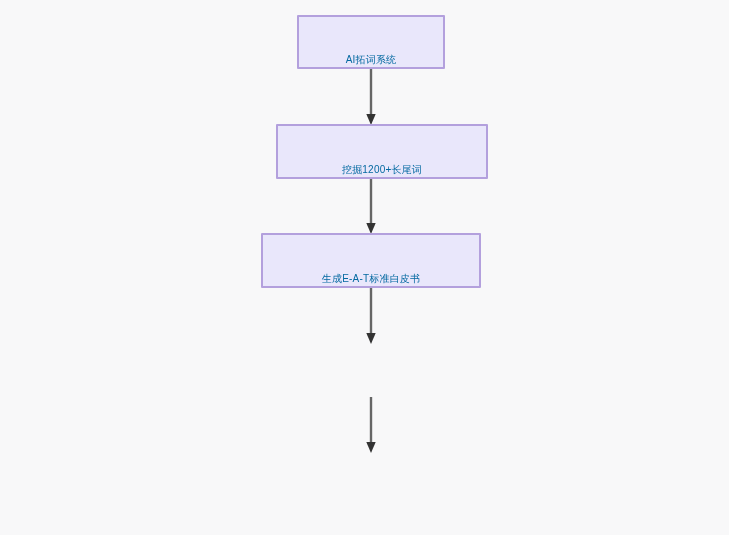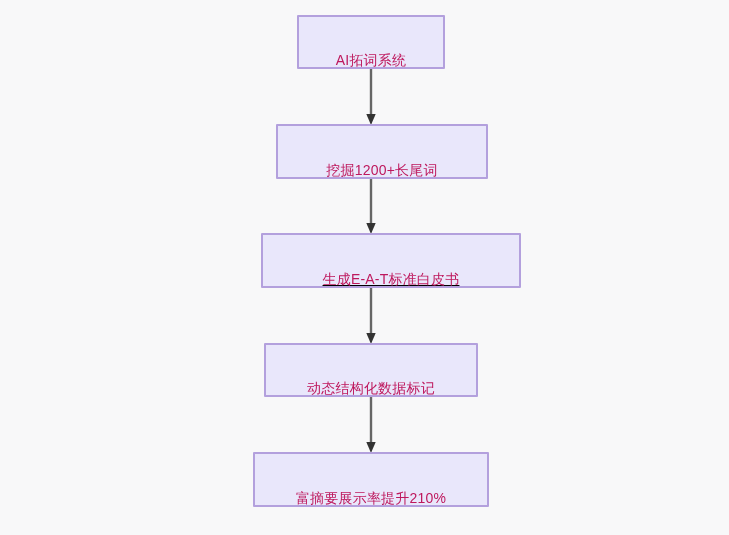--- a/index.html
+++ b/index.html
@@ -25,23 +25,23 @@
     box-sizing: border-box;
     background: #e9e7fb;
     border: 2px solid #b3a0dd;
     display: flex;
     align-items: center;
     justify-content: center;
     border-radius: 1px;
   }
 
   .node-label {
-    font-size: 14px;
+    font-size: 10px;
     line-height: 1;
-    color: #be185d;
+    color: #0369a1;
     letter-spacing: 0.2px;
     white-space: nowrap;
     margin-top: 36px;
   }
 
   .edge {
     position: absolute;
   }
 
   .edge svg {
@@ -83,25 +83,19 @@
   </div>
 
   <div class="node" style="left:297px; top:15px; width:148px; height:54px;">
     <span class="node-label">AI拓词系统</span>
   </div>
 
   <div class="node" style="left:276px; top:124px; width:212px; height:55px;">
     <span class="node-label">挖掘1200+长尾词</span>
   </div>
 
-  <div class="node" style="left:261px; top:233px; width:260px; height:55px;text-decoration:underline;">
+  <div class="node" style="left:261px; top:233px; width:220px; height:55px;">
     <span class="node-label">生成E-A-T标准白皮书</span>
   </div>
 
-  <div class="node" style="left:264px; top:343px; width:214px; height:54px;">
-    <span class="node-label">动态结构化数据标记</span>
-  </div>
 
-  <div class="node" style="left:253px; top:452px; width:236px; height:55px;">
-    <span class="node-label">富摘要展示率提升210%</span>
-  </div>
 
 </div>
 
 </body></html>

